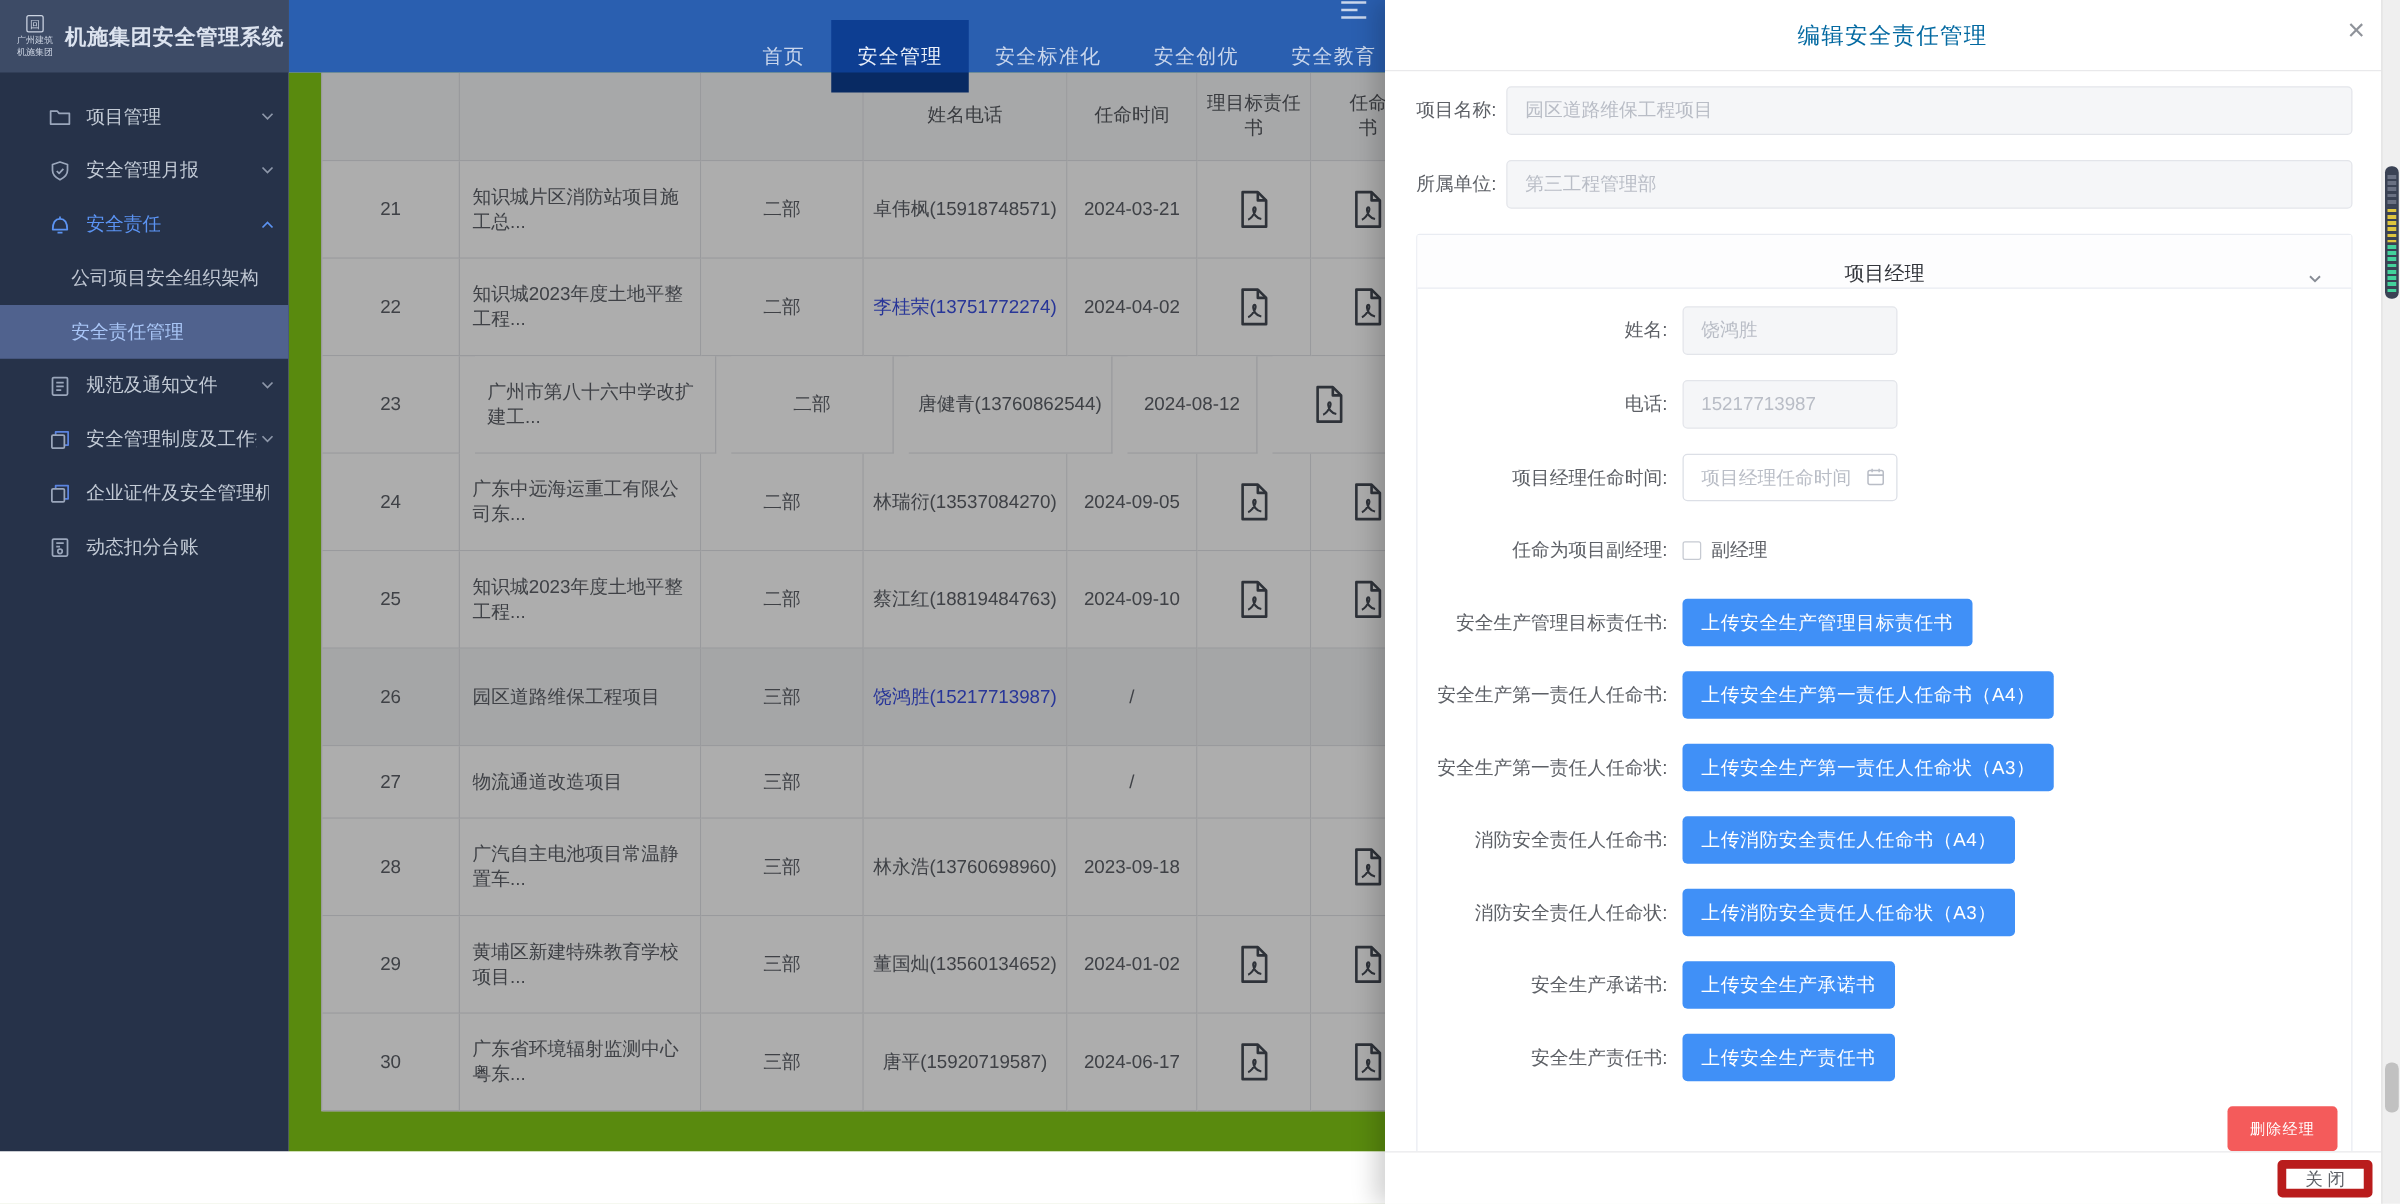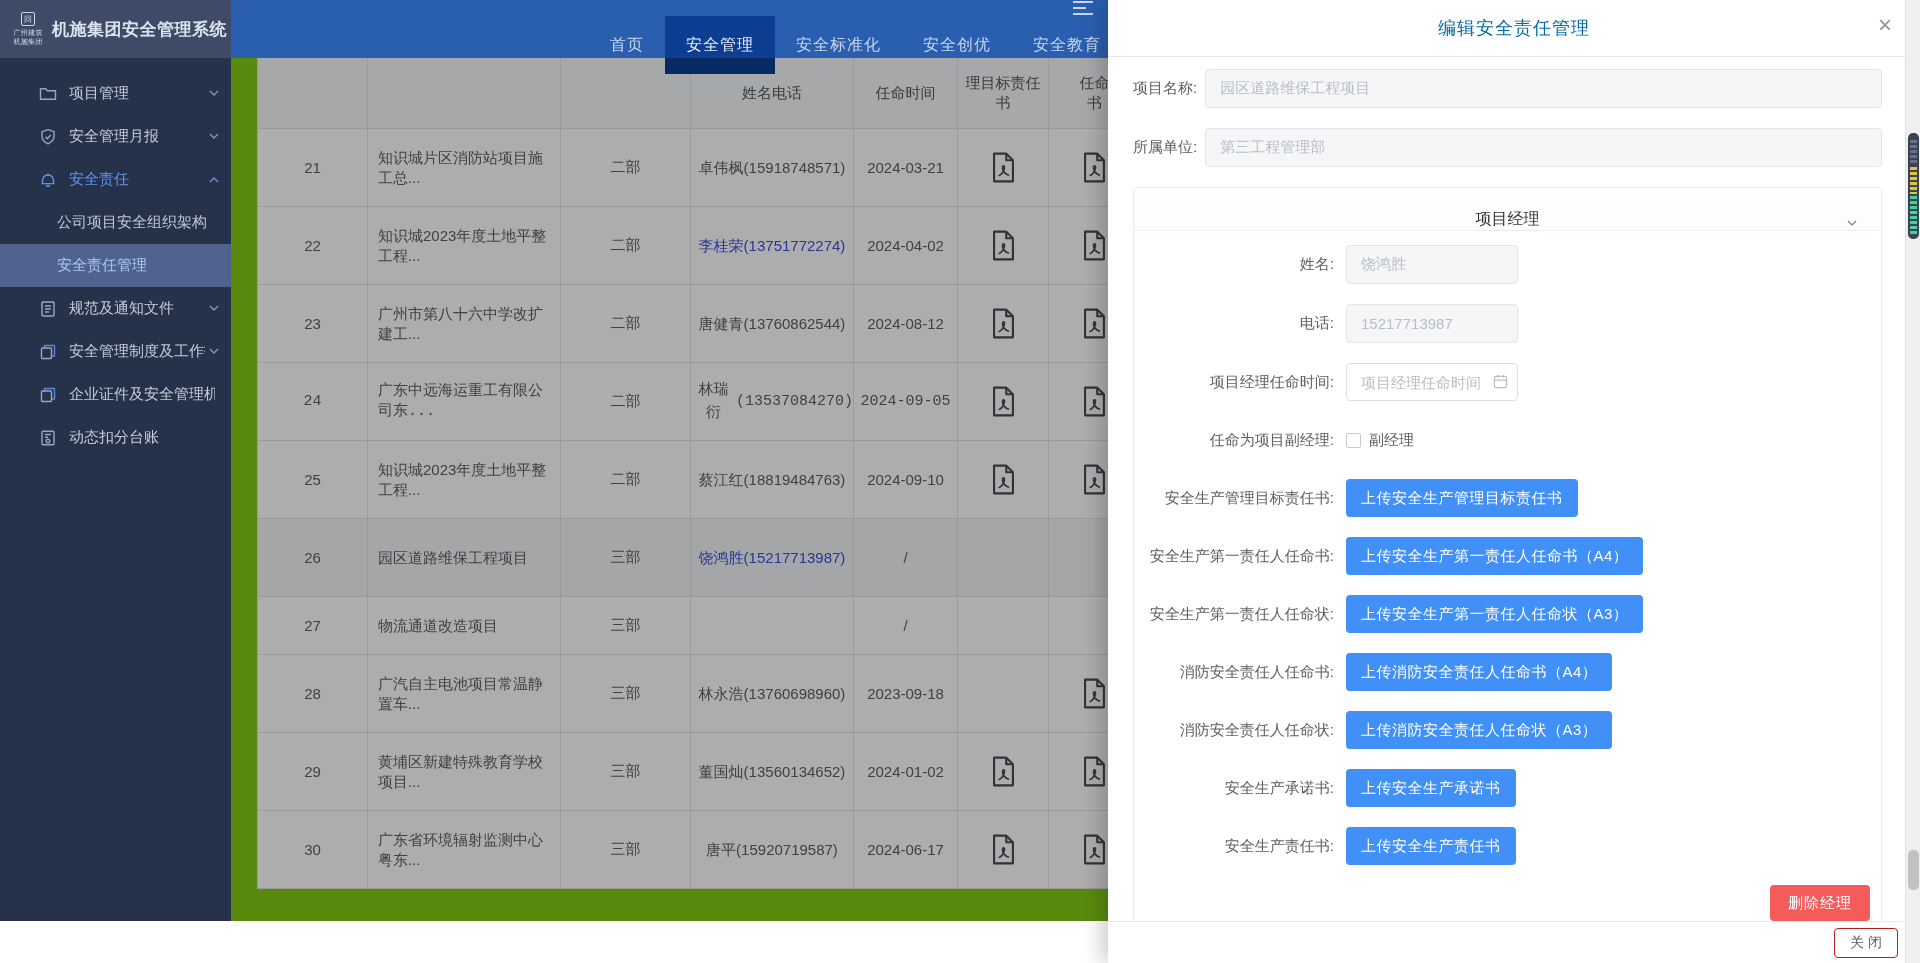--- a/index.html
+++ b/index.html
@@ -78,24 +78,24 @@
   .input-sm { width:172px; height:38px; }
   .date-wrap { position:relative; margin-left:12px; }
   .date-wrap input { width:172px; height:38px; background:#fff; border:1px solid #dcdfe6; }
   .date-ic { position:absolute; right:10px; top:11px; display:flex; pointer-events:none; }
   .checkbox { width:15px; height:15px; border:1px solid #c6cad2; border-radius:2px; background:#fff; display:inline-block; cursor:pointer; }
   .cb-label { margin-left:8px; font-size:15px; color:#5d6066; }
   .btn-primary { height:38px; background:#4090f7; color:#fff; border:none; border-radius:4px;
                  font-size:15px; padding:0 15px; cursor:pointer; letter-spacing:.5px; }
   .delete-row { display:flex; justify-content:flex-end; padding-right:11px; margin-top:14px; padding-bottom:2px; }
   .btn-danger { height:36px; background:#f45b5b; color:#fff; border:none; border-radius:4px;
-                font-size:15px; padding:0 18px; cursor:pointer; letter-spacing:1px; }
+                font-size:12px; padding:0 18px; cursor:pointer; letter-spacing:1px; }
   .drawer-footer { position:absolute; left:0; right:0; bottom:0; height:42px; border-top:1px solid #e9e9eb;
                    display:flex; align-items:center; justify-content:flex-end; padding-right:22px; background:#fff; }
-  .btn-plain { height:30px; padding:0 15px; border:1px solid #b91c1c; border-radius:4px; background:#fff;
+  .btn-plain { height:30px; padding:0 15px; border:7px solid #b91c1c; border-radius:4px; background:#fff;
                color:#5d6066; font-size:14px; cursor:pointer; }
 
   
   .scroll-track { position:absolute; right:0; top:0; width:15px; height:963px; background:#efefef;
                   border-left:1px solid #e2e2e2; z-index:20; }
   .thumb-marks { position:absolute; left:2px; top:133px; width:11px; height:106px; background:#3a4254;
                  border-radius:5px; padding:5px 2px; display:flex; flex-direction:column; cursor:pointer; }
   .band { width:100%; }
   .band.b1 { height:28%; background:repeating-linear-gradient(to bottom,#3a4254 0 2px,#6a7183 2px 5px); }
   .band.b2 { height:30%; background:repeating-linear-gradient(to bottom,#3a4254 0 2px,#dec53f 2px 5px); }
@@ -340,21 +340,21 @@
               <span class="pdf-ic">
                 <svg width="27" height="31" viewBox="0 0 24 28" fill="none" stroke="#454b55" stroke-width="1.9" stroke-linejoin="round">
                   <path d="M3.5 1.5h11l6 6v19h-17z"></path>
                   <path d="M14.5 1.5v6h6"></path>
                   <path d="M7.5 21.5c1.6-.6 4.2-3.2 5.2-6.4.3-1 .4-2.6-.6-2.6-1.6 0-1 4.1.6 5.9 1 1.2 2.8 2.3 4.3 2.6" stroke-width="1.5"></path>
                 </svg>
               </span>
             </div>
   </div>
 
-  <div class="tr body-row" style="height: 78px;">
+  <div class="tr body-row" style="height: 78px; gap: 12px;">
     <div class="td c-num">23</div>
     <div class="td c-proj">广州市第八十六中学改扩建工...</div>
     <div class="td c-dept">二部</div>
     <div class="td c-name">
               <span class="nm">唐健青</span>
               <span class="ph">(13760862544)</span>
             </div>
     <div class="td c-date">2024-08-12</div>
     <div class="td c-pdf1">
               <span class="pdf-ic">
@@ -369,21 +369,21 @@
               <span class="pdf-ic">
                 <svg width="27" height="31" viewBox="0 0 24 28" fill="none" stroke="#454b55" stroke-width="1.9" stroke-linejoin="round">
                   <path d="M3.5 1.5h11l6 6v19h-17z"></path>
                   <path d="M14.5 1.5v6h6"></path>
                   <path d="M7.5 21.5c1.6-.6 4.2-3.2 5.2-6.4.3-1 .4-2.6-.6-2.6-1.6 0-1 4.1.6 5.9 1 1.2 2.8 2.3 4.3 2.6" stroke-width="1.5"></path>
                 </svg>
               </span>
             </div>
   </div>
 
-  <div class="tr body-row" style="height: 78px; font-family: Liberation Mono, monospace;">
+  <div class="tr body-row" style="height: 78px;">
     <div class="td c-num">24</div>
     <div class="td c-proj">广东中远海运重工有限公司东...</div>
     <div class="td c-dept">二部</div>
     <div class="td c-name">
               <span class="nm">林瑞衍</span>
               <span class="ph">(13537084270)</span>
             </div>
     <div class="td c-date">2024-09-05</div>
     <div class="td c-pdf1">
               <span class="pdf-ic">

